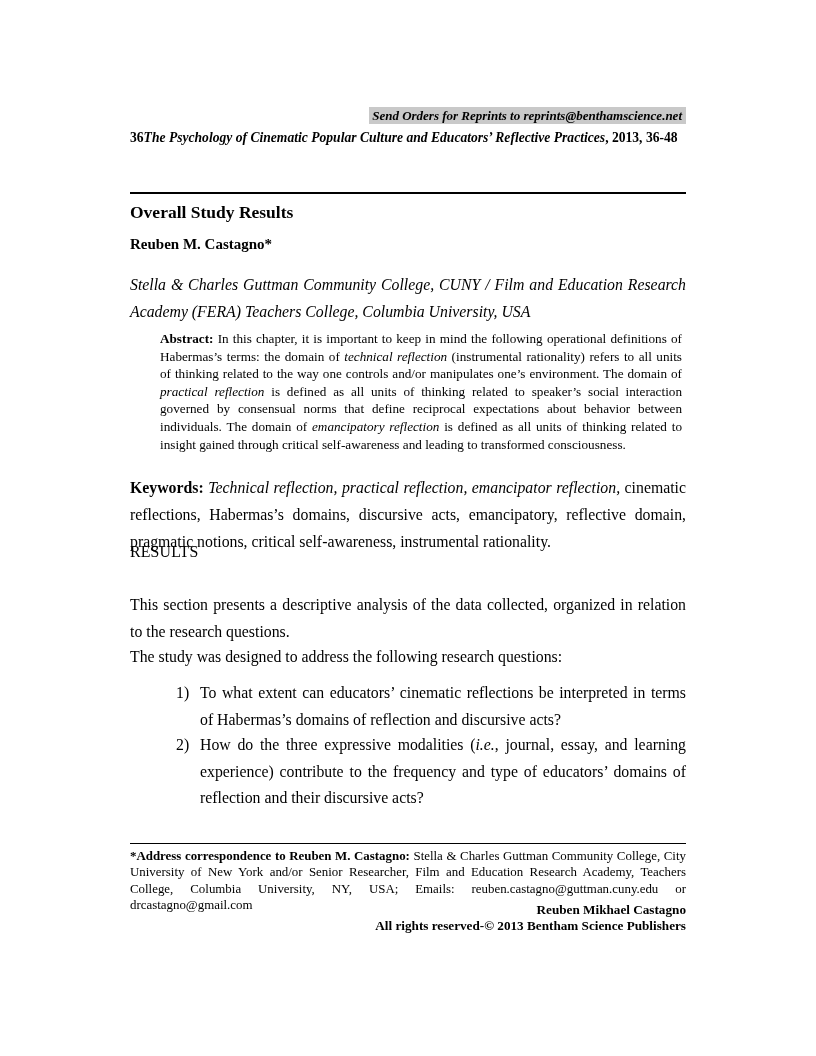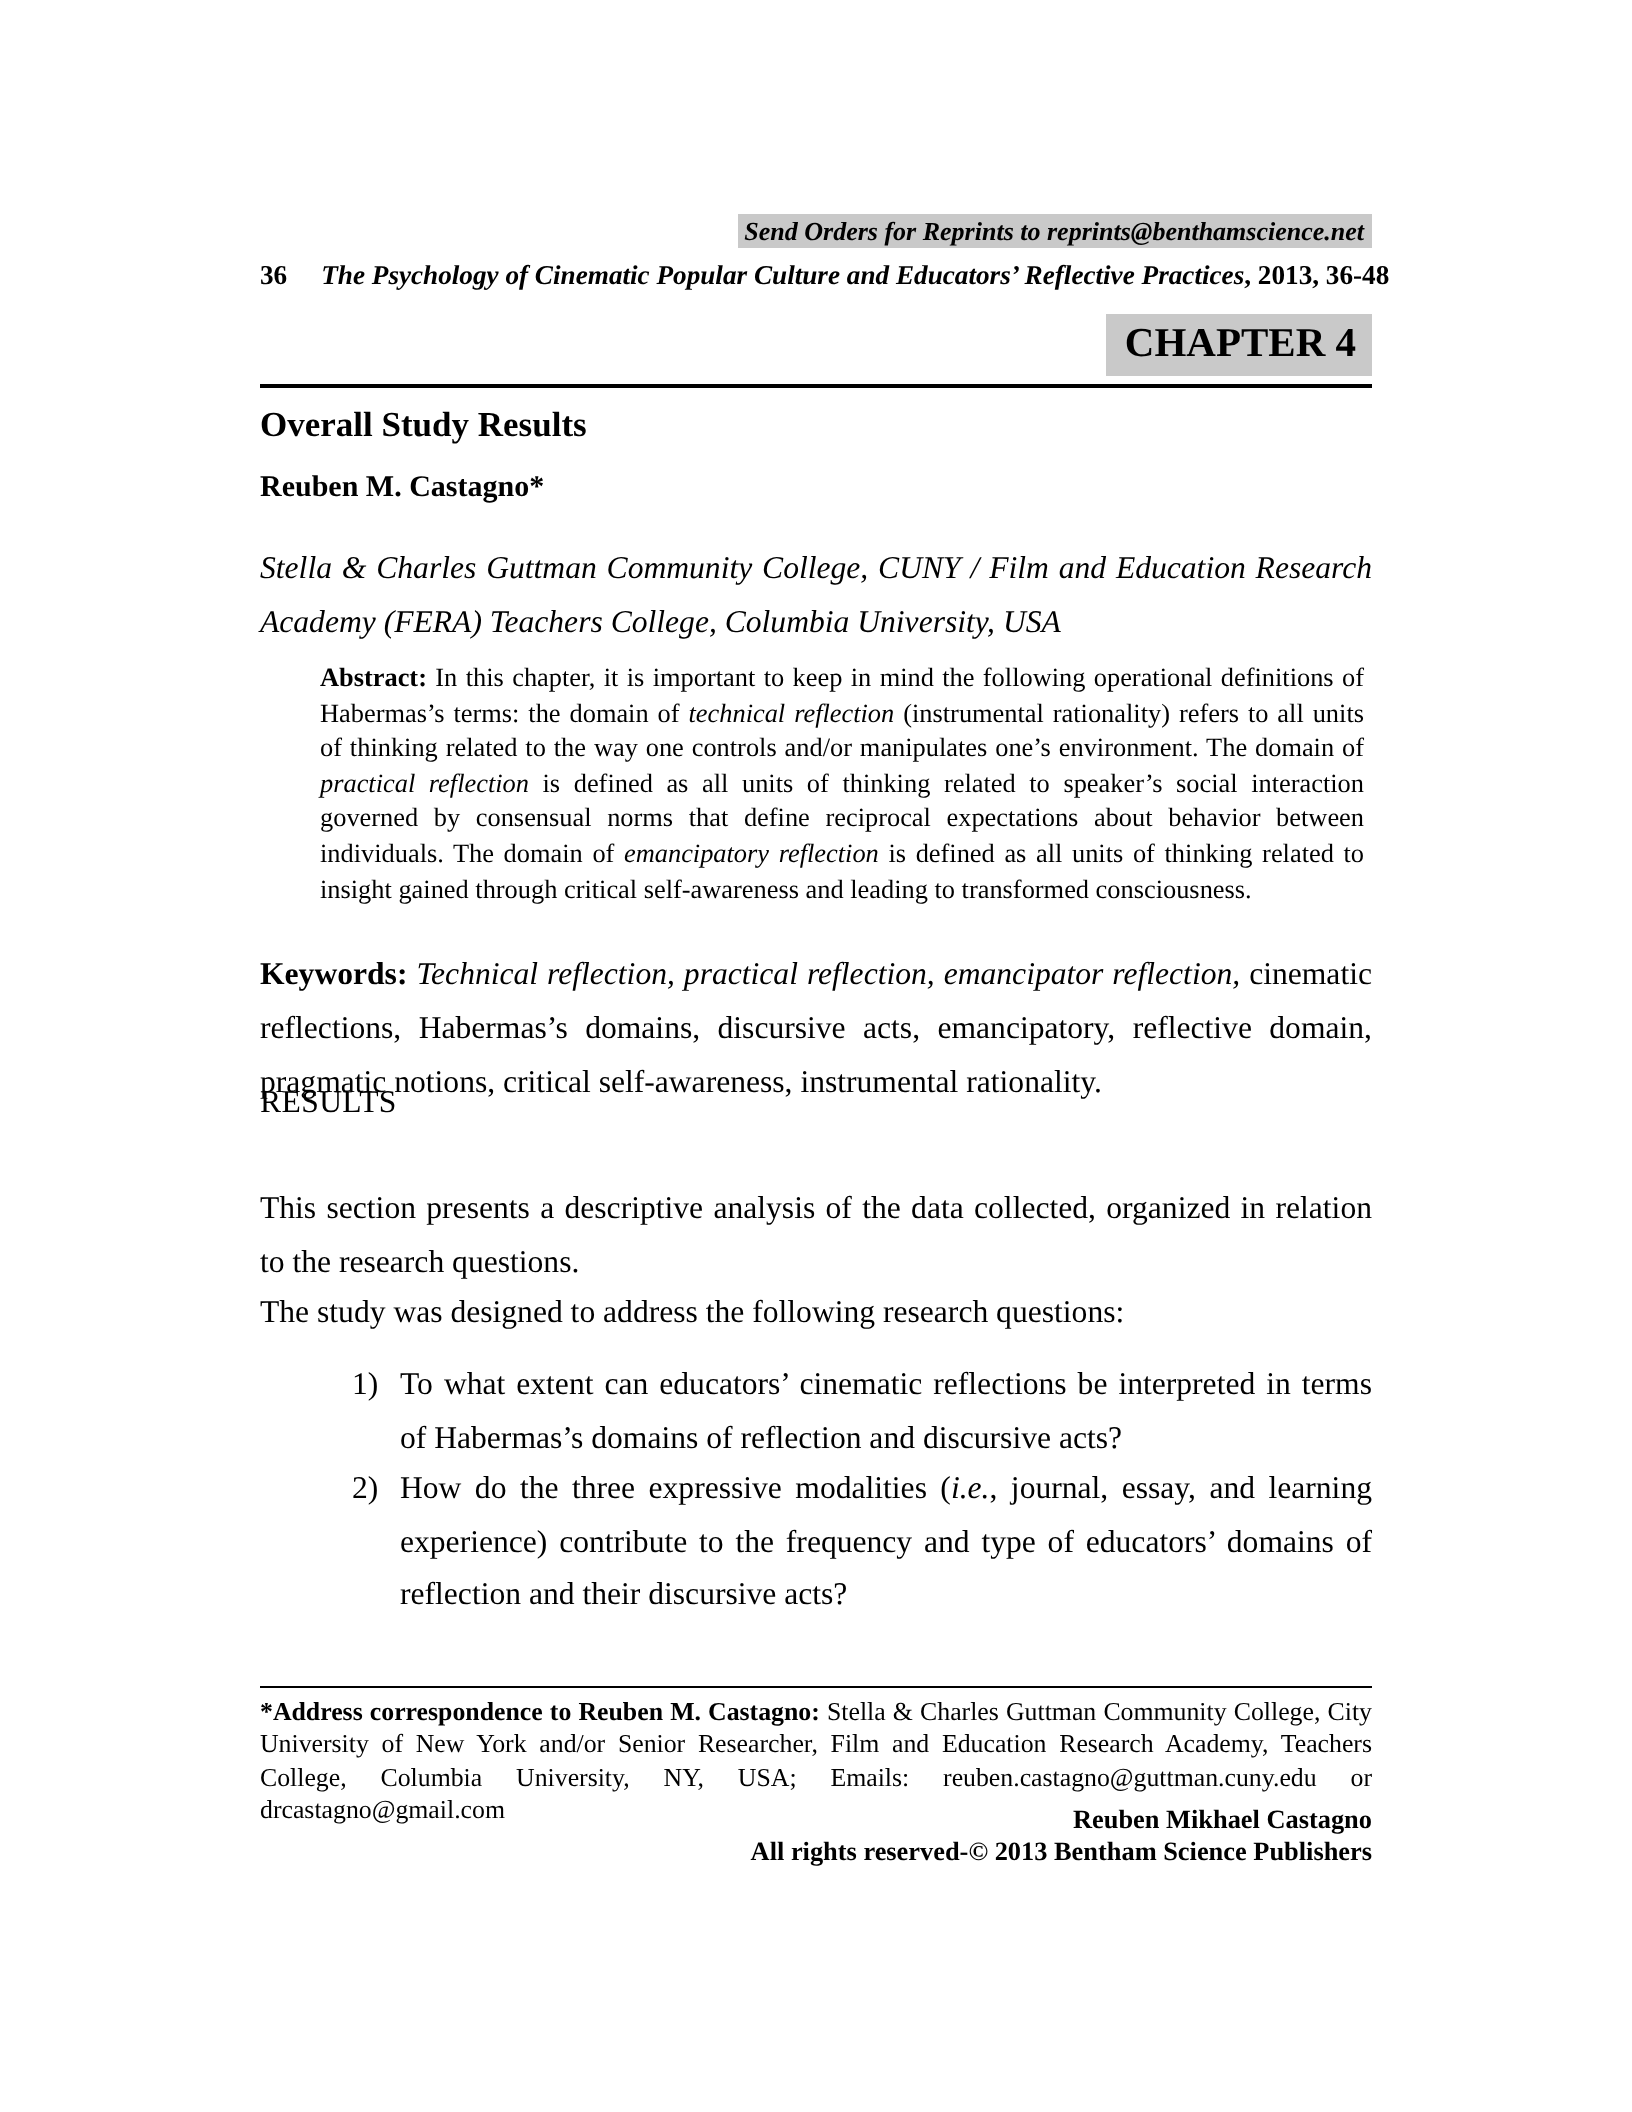--- a/index.html
+++ b/index.html
@@ -28,21 +28,21 @@
   }
   .reprint-line .hl { background: #c9c9c9; padding: 1px 4px 1px 3px; }
 
   .running-head {
     top: 129px;
     font-size: 13.6px;
     line-height: 17px;
     font-weight: bold;
     white-space: nowrap;
   }
-  .running-head .page-num { display: inline-block; margin-right: 17px; }
+  .running-head .page-num { display: inline-block; }
   .running-head .book-title { font-style: italic; }
 
   .chapter-row { top: 157px; text-align: right; }
   .chapter-badge {
     display: inline-block;
     background: #c9c9c9;
     font-size: 20.5px;
     font-weight: bold;
     line-height: 24px;
     padding: 3px 8px 4px 9px;
@@ -152,23 +152,20 @@
 <div class="page">
 
   <div class="abs reprint-line">
     <span class="hl">Send Orders for Reprints to reprints@benthamscience.net</span>
   </div>
 
   <div class="abs running-head">
     <span class="page-num">36</span><span class="book-title">The Psychology of Cinematic Popular Culture and Educators’ Reflective Practices</span><span>, 2013, 36-48</span>
   </div>
 
-  <div class="abs chapter-row">
-    <span class="chapter-badge">CHAPTER 4</span>
-  </div>
 
   <div class="abs head-rule"></div>
 
   <h1 class="abs title">Overall Study Results</h1>
 
   <div class="abs author">Reuben M. Castagno*</div>
 
   <div class="abs affiliation">Stella &amp; Charles Guttman Community College, CUNY / Film and Education Research Academy (FERA) Teachers College, Columbia University, USA</div>
 
   <div class="abs abstract">

